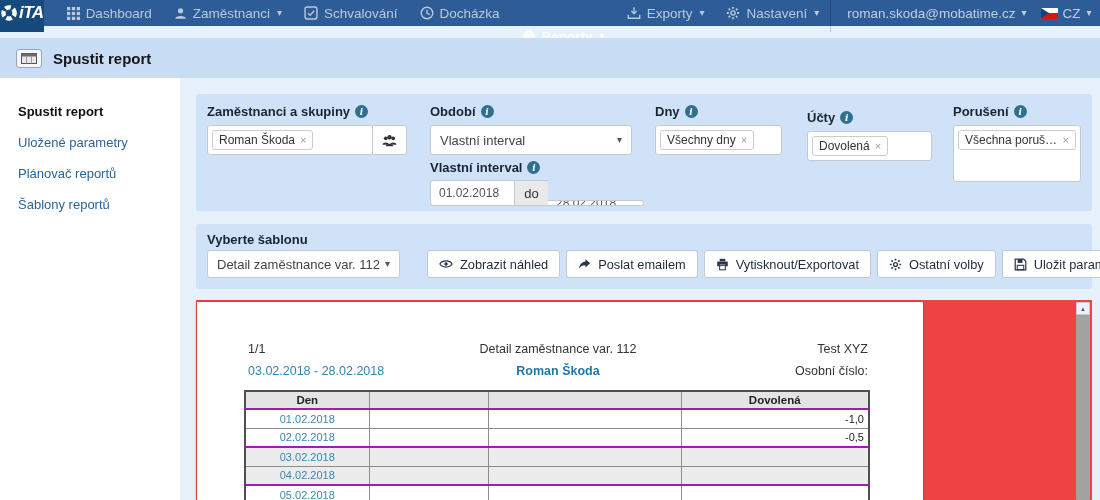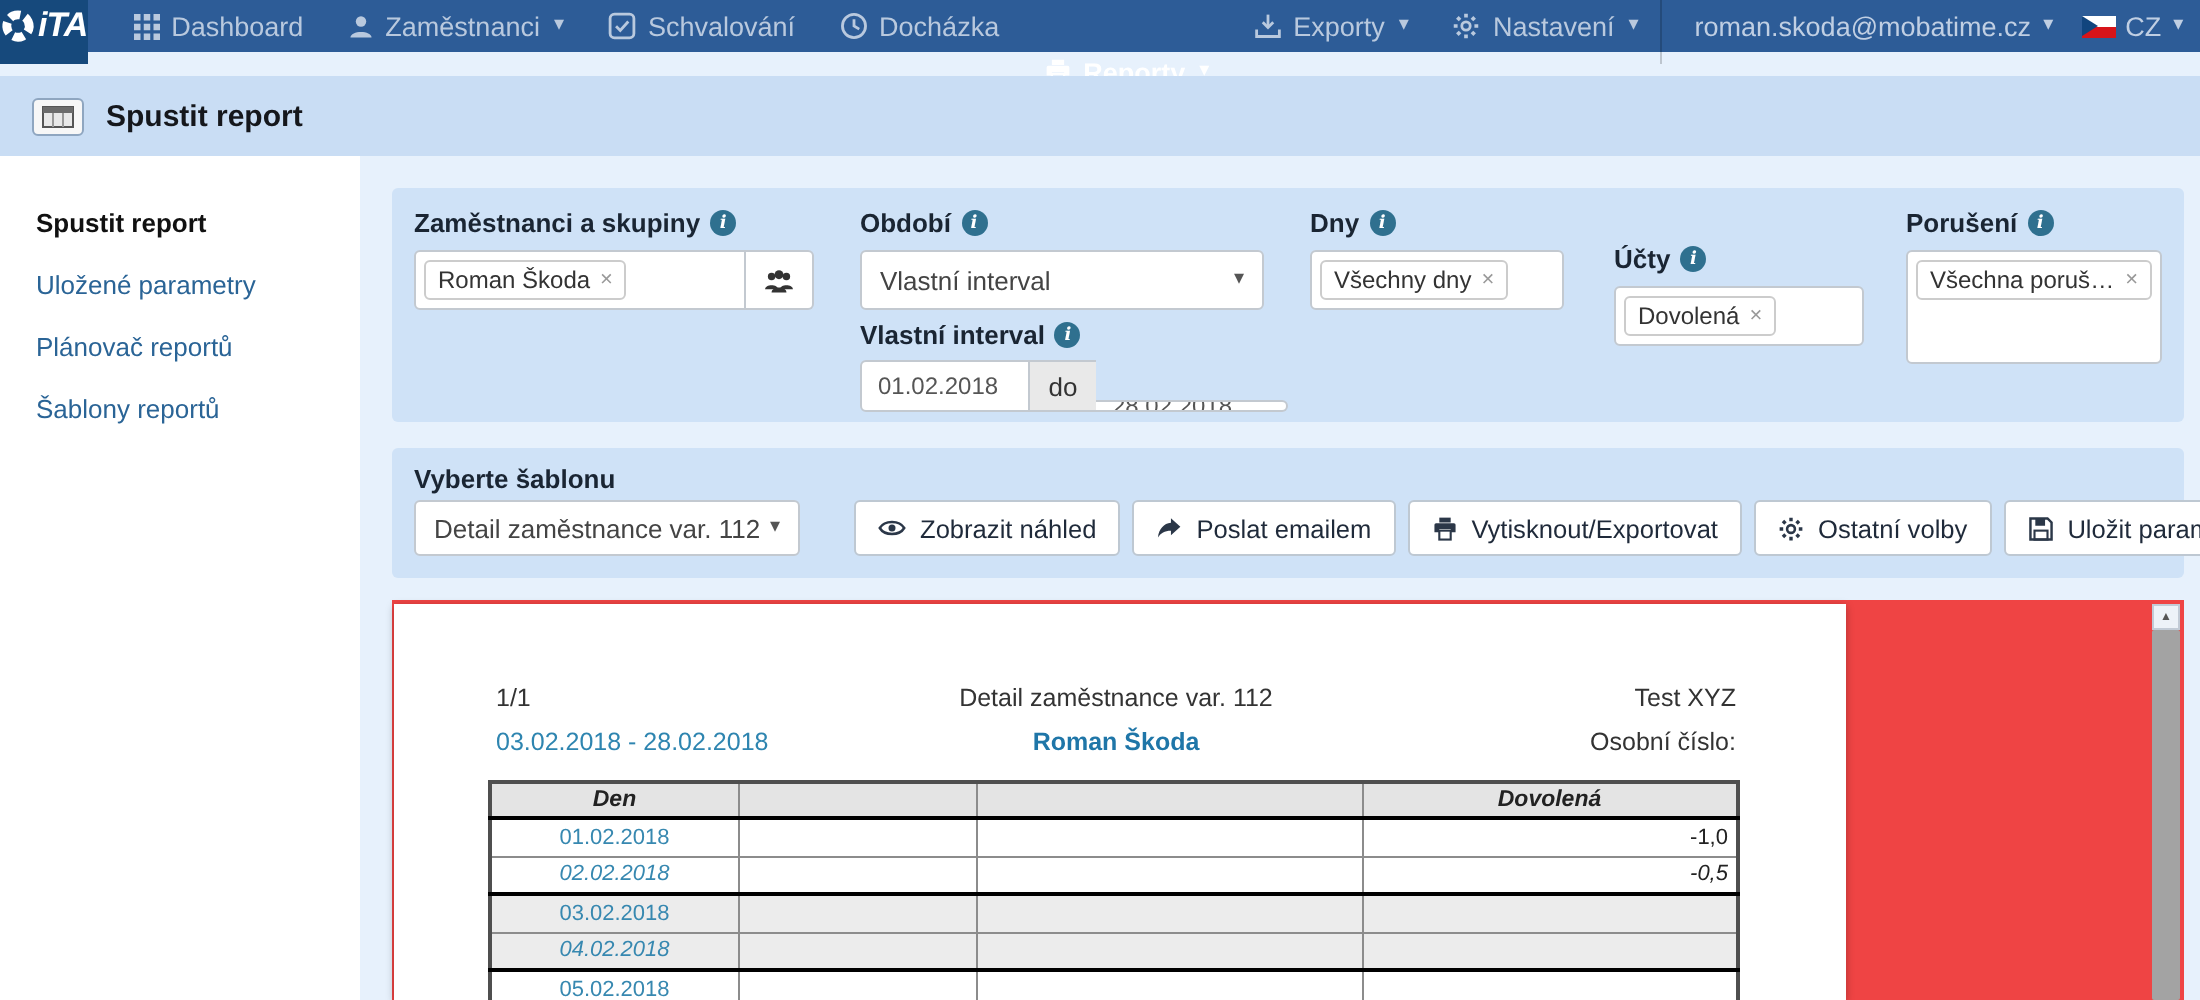--- a/index.html
+++ b/index.html
@@ -66,21 +66,21 @@
   .r2 { top:62px; }
   .blue-txt { color:#2e85b0; }
   .emp-name { color:#1f76a8; font-weight:bold; }
 
   .rtable { position:absolute; left:47px; top:88px; border-collapse:collapse; table-layout:fixed; width:624px; font-size:11px; color:#222; border:2px solid #4f4f4f; }
   .rtable th, .rtable td { border:1px solid #8c8c8c; overflow:hidden; white-space:nowrap; }
   .rtable th { height:18px; background:#e4e4e4; font-size:11.5px; font-weight:bold; text-align:center; }
   .rtable td { height:19px; }
   .rtable td.date { text-align:center; color:#3788b0; }
   .rtable td.val { text-align:right; padding-right:4px; }
-  .rtable tr.thick th, .rtable tr.thick td { border-bottom:2px solid #000000;font-style:italic; }
+  .rtable tr.thick th, .rtable tr.thick td { border-bottom:2px solid #a21caf; }
   .rtable tr.weekend td { background:#ececec; }
 
   .scrollbar { position:absolute; right:2px; top:2px; width:14px; height:198px; }
   .scroll-up { width:14px; height:13px; background:#edf2f8; border:1px solid #c2cbd6; display:flex; align-items:center; justify-content:center; font-size:6px; color:#555; cursor:pointer; }
   .scroll-thumb { width:14px; height:185px; background:#a3a3a3; border-radius:1px; cursor:pointer; }
 </style>
 </head>
 <body>
 
 <div class="nav">
@@ -254,21 +254,21 @@
         <span class="info-icon">i</span>
       </div>
       <div class="box chipbox" style="width:127px; height:30px; margin-top:6px;">
         <span class="chip">
           <span>Všechny dny</span>
           <span class="chip-x">×</span>
         </span>
       </div>
     </div>
 
-    <div class="field" style="left:611px; top:28px;text-align:right;">
+    <div class="field" style="left:611px; top:16px;text-align:right;">
       <div class="flabel">
         <span>Účty</span>
         <span class="info-icon">i</span>
       </div>
       <div class="box chipbox" style="width:125px; height:30px; margin-top:6px;">
         <span class="chip">
           <span>Dovolená</span>
           <span class="chip-x">×</span>
         </span>
       </div>

